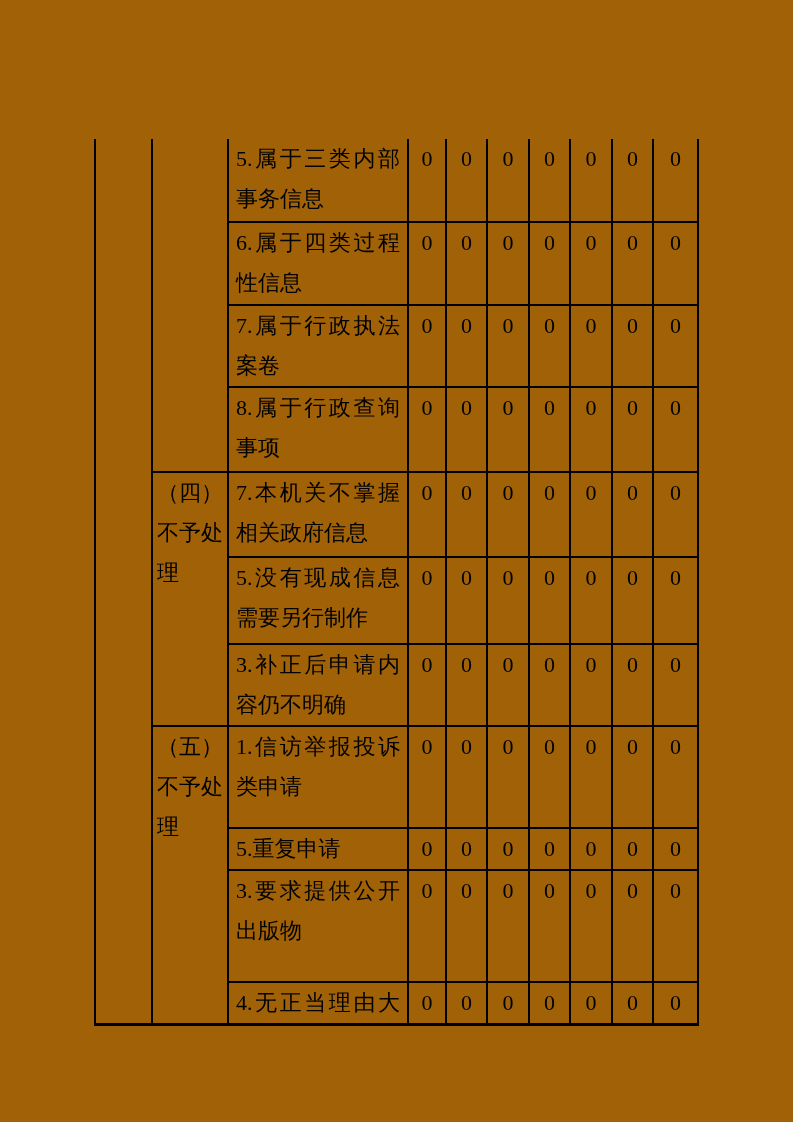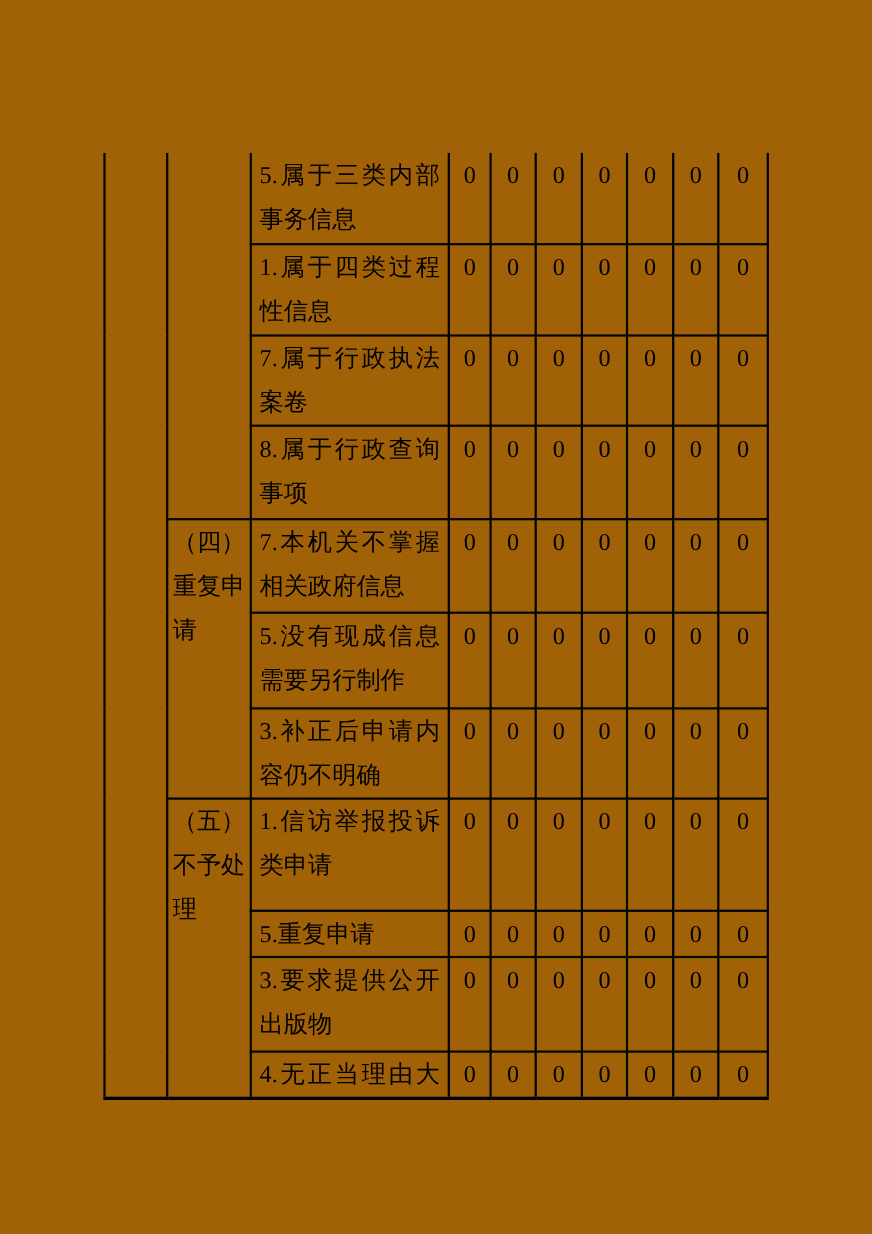--- a/index.html
+++ b/index.html
@@ -74,21 +74,21 @@
       <td class="v nt">0</td>
       <td class="v nt">0</td>
       <td class="v nt">0</td>
       <td class="v nt">0</td>
       <td class="v nt">0</td>
       <td class="v nt">0</td>
       <td class="v nt">0</td>
     </tr>
 
     <tr style="height:83px">
-      <td class="c">1.属于四类过程性信息</td>
+      <td class="c">6.属于四类过程性信息</td>
       <td class="v">0</td>
       <td class="v">0</td>
       <td class="v">0</td>
       <td class="v">0</td>
       <td class="v">0</td>
       <td class="v">0</td>
       <td class="v">0</td>
     </tr>
 
     <tr style="height:64px">
@@ -107,21 +107,21 @@
       <td class="v">0</td>
       <td class="v">0</td>
       <td class="v">0</td>
       <td class="v">0</td>
       <td class="v">0</td>
       <td class="v">0</td>
       <td class="v">0</td>
     </tr>
 
     <tr style="height:85px">
-      <td class="b" rowspan="3">（四）重复申请</td>
+      <td class="b" rowspan="3">（四）不予处理</td>
       <td class="c">7.本机关不掌握相关政府信息</td>
       <td class="v">0</td>
       <td class="v">0</td>
       <td class="v">0</td>
       <td class="v">0</td>
       <td class="v">0</td>
       <td class="v">0</td>
       <td class="v">0</td>
     </tr>
 
@@ -163,21 +163,21 @@
       <td class="c">5.重复申请</td>
       <td class="v">0</td>
       <td class="v">0</td>
       <td class="v">0</td>
       <td class="v">0</td>
       <td class="v">0</td>
       <td class="v">0</td>
       <td class="v">0</td>
     </tr>
 
-    <tr style="height:86px">
+    <tr style="height:112px">
       <td class="c">3.要求提供公开出版物</td>
       <td class="v">0</td>
       <td class="v">0</td>
       <td class="v">0</td>
       <td class="v">0</td>
       <td class="v">0</td>
       <td class="v">0</td>
       <td class="v">0</td>
     </tr>
 

